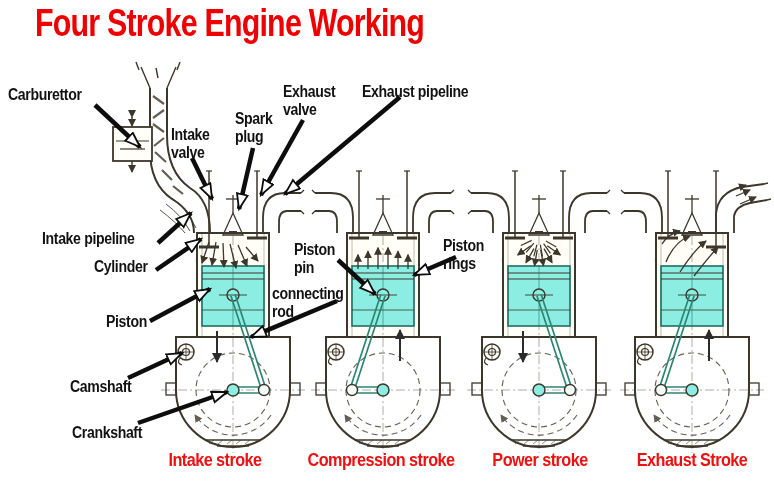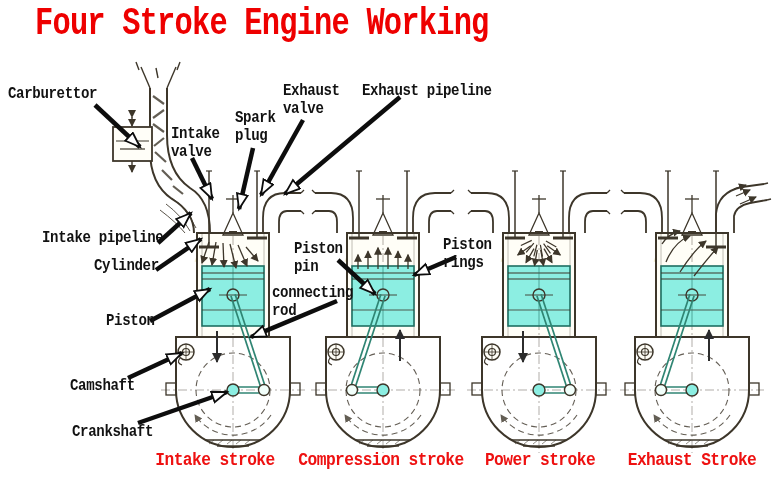--- a/index.html
+++ b/index.html
@@ -1,17 +1,17 @@
 <!DOCTYPE html>
 <html style="--title: #ee0000; --caption: #ee1111; --label: #121212; --outline: #3d362a; --piston_fill: #8ceee2; --piston_stroke: #1f6e62; --rod: #2f8573; --scan_yellow: #d6c35e; --background: #ffffff;"><head>
 <meta charset="utf-8">
 <style>
   html,body{margin:0;padding:0;background:#fff;}
   .stage{position:relative;width:774px;height:483px;background:var(--background,#ffffff);
-         overflow:hidden;font-family:Liberation Mono, monospace;}
+         overflow:hidden;font-family:Liberation Sans, sans-serif;}
   .title{position:absolute;left:35px;top:2px;font-size:38px;font-weight:bold;
          color:var(--title,#ee0000);letter-spacing:-1px;white-space:nowrap;
          transform:scaleX(0.8);transform-origin:left top;}
   .lbl{position:absolute;font-weight:bold;font-size:16px;line-height:1.12;
        color:var(--label,#111);white-space:pre-line;letter-spacing:-0.4px;
        transform:scaleX(0.88);transform-origin:left top;}
   .caption{position:absolute;top:450px;font-size:18px;font-weight:bold;
        color:var(--caption,#ee1111);letter-spacing:-0.6px;white-space:nowrap;
        transform:translateX(-50%) scaleX(0.9);}
   svg{position:absolute;left:0;top:0;}

